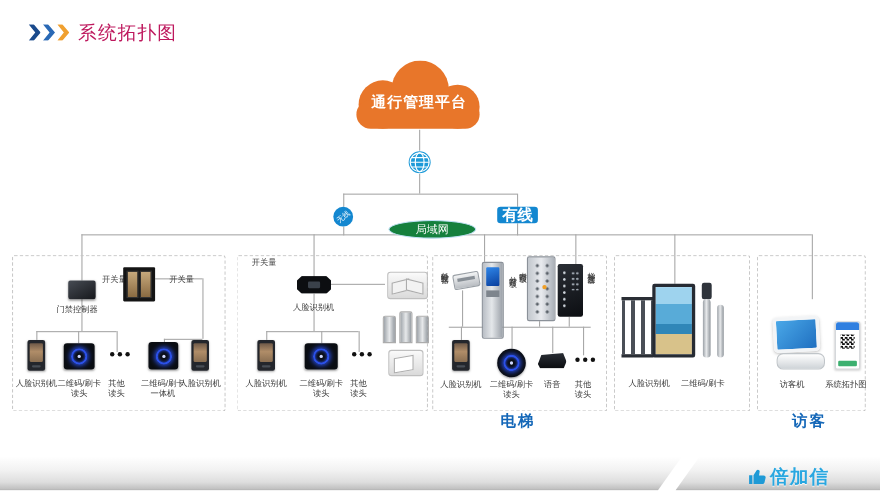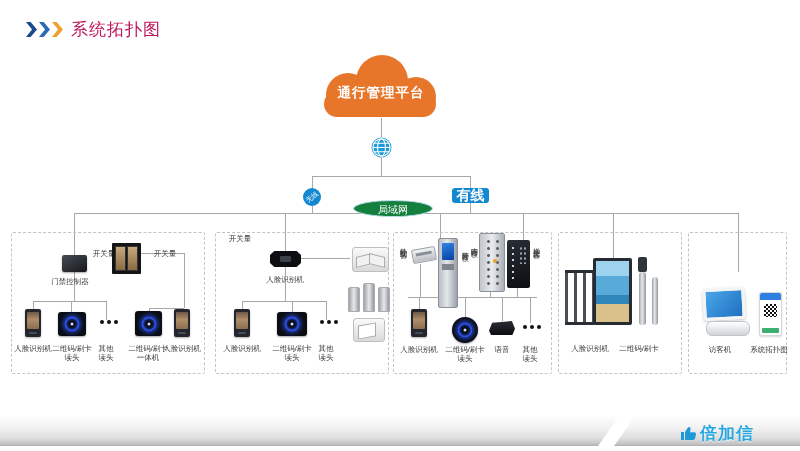--- a/index.html
+++ b/index.html
@@ -283,20 +283,21 @@
   <div class="small-label" style="left:397px;top:345px;width:44px">人脸识别机</div>
   <div class="small-label" style="left:443px;top:345px;width:44px">
     <span class="ll">二维码/刷卡</span>
     <span class="ll">读头</span>
   </div>
   <div class="small-label" style="left:480px;top:345px;width:44px">语音</div>
   <div class="small-label" style="left:508px;top:345px;width:44px">
     <span class="ll">其他</span>
     <span class="ll">读头</span>
   </div>
+  <div class="caption" style="left:421px">电梯</div>
 
   <div class="gbox" style="left:558px;top:232px;width:122px;height:140px"></div>
   <div class="ad-fence" style="left:565px;top:270px;width:29px;height:55px"></div>
   <div class="ad-screen" style="left:593px;top:258px;width:39px;height:67px"></div>
   <div class="pole-cap" style="left:638px;top:257px;width:9px;height:15px"></div>
   <div class="pole" style="left:639px;top:272px;width:7px;height:53px"></div>
   <div class="pole" style="left:652px;top:277px;width:6px;height:48px"></div>
 
   <div class="small-label" style="left:568px;top:344px;width:44px">人脸识别机</div>
   <div class="small-label" style="left:617px;top:344px;width:44px">二维码/刷卡</div>
@@ -305,20 +306,21 @@
   <div class="visitor-screen" style="left:703px;top:288px;width:36px;height:26px"></div>
   <div class="visitor-base" style="left:706px;top:321px;width:42px;height:13px"></div>
   <div class="phone-card" style="left:759px;top:292px;width:21px;height:42px">
     <div class="hd"></div>
     <div class="qr"></div>
     <div class="ft"></div>
   </div>
 
   <div class="small-label" style="left:698px;top:345px;width:44px">访客机</div>
   <div class="small-label" style="left:747px;top:345px;width:44px">系统拓扑图</div>
+  <div class="caption" style="left:686px">访客</div>
 
   <div class="bar left"></div>
   <div class="bar right"></div>
   <svg class="thumb" width="17" height="16" viewBox="0 0 17 16">
     <path fill="#1f9ad6" d="M1 7h3v8H1zM5 15h8.2c.9 0 1.6-.6 1.8-1.4l1-4.2c.3-1.1-.6-2.2-1.8-2.2H10l.6-3.3C10.8 2.9 10 2 9 2c-.5 0-.9.2-1.1.6L5 7v8z"></path>
   </svg>
   <div class="footer-brand">倍加信</div>
 
 </div>
 

